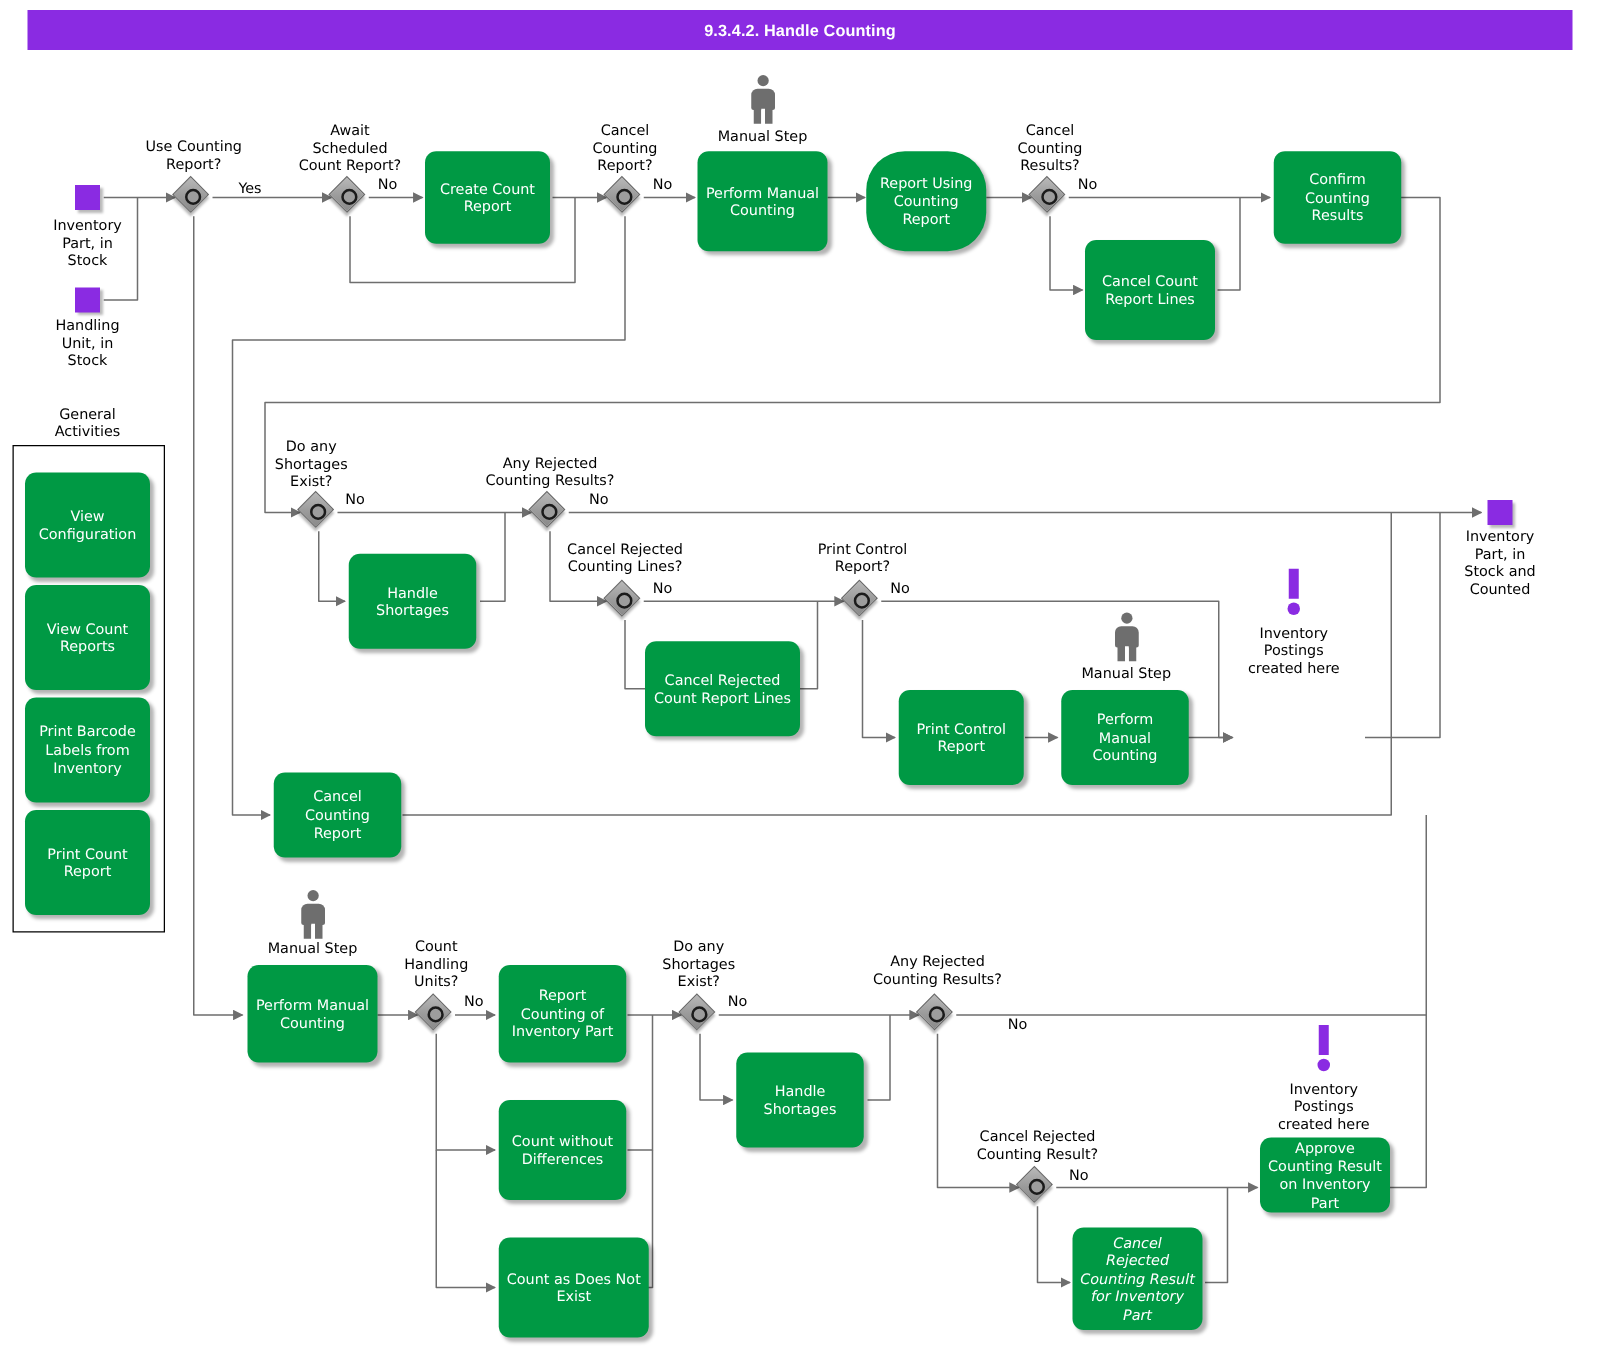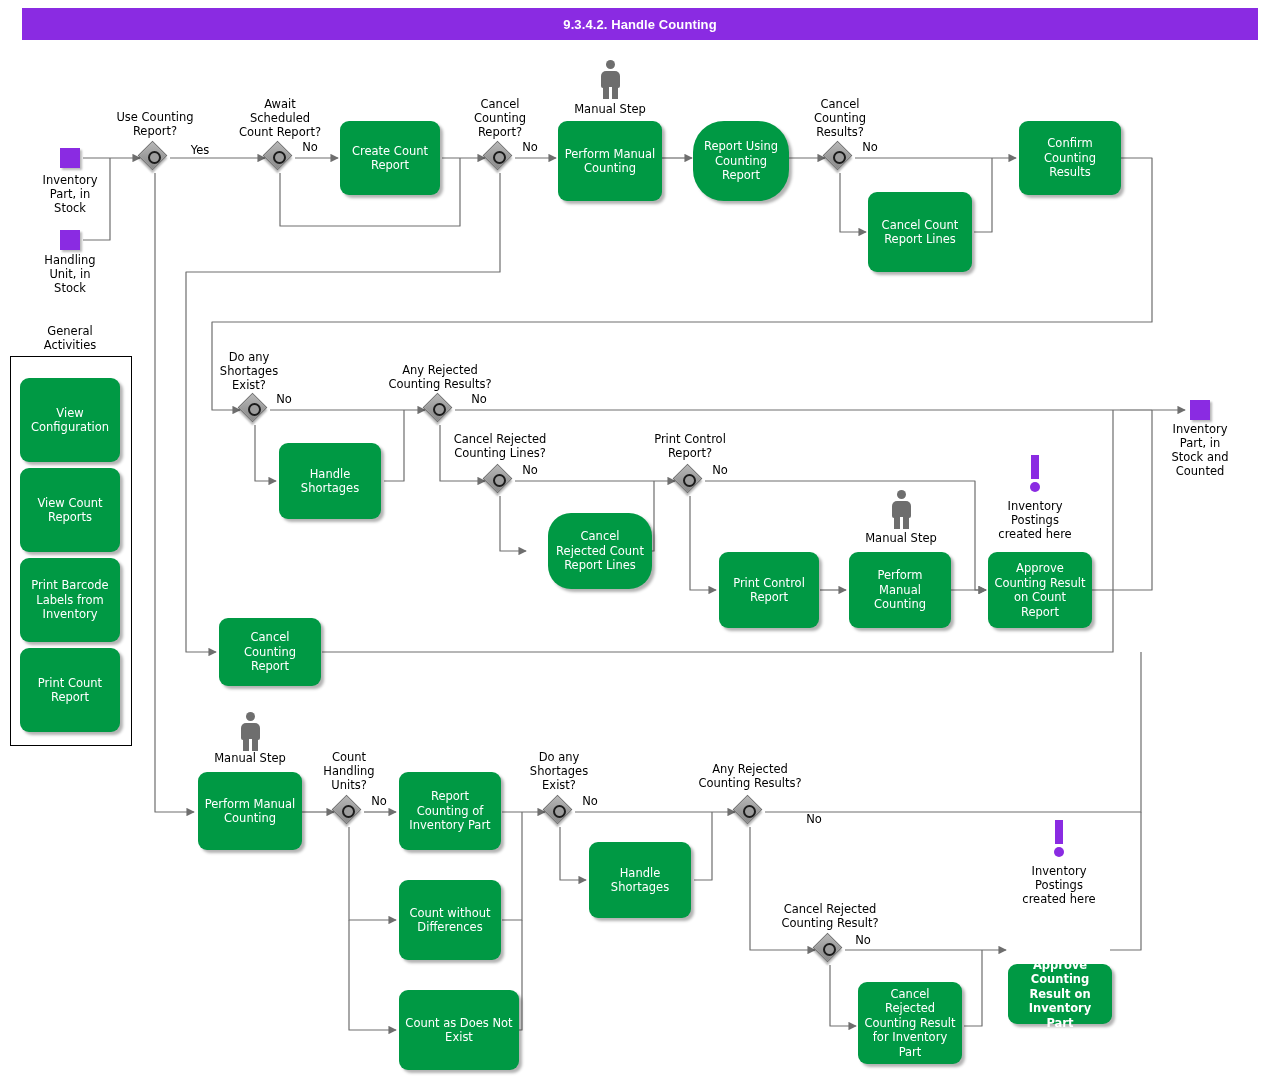--- a/index.html
+++ b/index.html
@@ -325,21 +325,21 @@
   <div class="lbl flow" style="left:461px;top:392px;width:36px;">No</div>
 
   <div class="lbl" style="left:440px;top:432px;width:120px;">Cancel Rejected
 Counting Lines?</div>
   <div class="gw" style="left:485px;top:466px;">
     <div class="dia"></div>
     <div class="ring"></div>
   </div>
   <div class="lbl flow" style="left:512px;top:463px;width:36px;">No</div>
 
-  <div class="task" style="left:548px;top:513px;width:104px;height:76px;border-radius:23px;">Cancel Rejected
+  <div class="task" style="left:516px;top:513px;width:124px;height:76px;">Cancel Rejected
 Count Report
 Lines</div>
 
   <div class="lbl" style="left:640px;top:432px;width:100px;">Print Control
 Report?</div>
   <div class="gw" style="left:675px;top:466px;">
     <div class="dia"></div>
     <div class="ring"></div>
   </div>
   <div class="lbl flow" style="left:702px;top:463px;width:36px;">No</div>
@@ -360,23 +360,20 @@
 Counting</div>
 
   <div class="bang" style="left:1028px;top:455px;">
     <div class="bar"></div>
       <div class="dot"></div>
   </div>
   <div class="lbl" style="left:985px;top:499px;width:100px;">Inventory
 Postings
 created here</div>
 
-  <div class="task" style="left:988px;top:552px;width:104px;height:76px;">Approve
-Counting Result
-on Count Report</div>
 
   <div class="task" style="left:219px;top:618px;width:102px;height:68px;">Cancel Counting
 Report</div>
 
   <div class="actor" style="left:237px;top:712px;">
     <div class="head"></div>
       <div class="body"></div>
     <div class="legL"></div>
       <div class="legR"></div>
       <div class="gap"></div>
@@ -426,31 +423,31 @@
   <div class="lbl flow" style="left:796px;top:812px;width:36px;">No</div>
 
   <div class="lbl" style="left:770px;top:902px;width:120px;">Cancel Rejected
 Counting Result?</div>
   <div class="gw" style="left:815px;top:935px;">
     <div class="dia"></div>
     <div class="ring"></div>
   </div>
   <div class="lbl flow" style="left:845px;top:933px;width:36px;">No</div>
 
-  <div class="task" style="left:858px;top:982px;width:104px;height:82px;">Cancel Rejected
+  <div class="task" style="left:858px;top:982px;width:104px;height:82px;font-style:italic;">Cancel Rejected
 Counting Result
 for Inventory
 Part</div>
 
   <div class="bang" style="left:1052px;top:820px;">
     <div class="bar"></div>
       <div class="dot"></div>
   </div>
   <div class="lbl" style="left:1009px;top:864px;width:100px;">Inventory
 Postings
 created here</div>
 
-  <div class="task" style="left:1008px;top:964px;width:104px;height:60px;font-weight:bold;">Approve
+  <div class="task" style="left:1008px;top:910px;width:104px;height:60px;">Approve
 Counting Result
 on Inventory
 Part</div>
 
 </div>
 
 </body></html>

